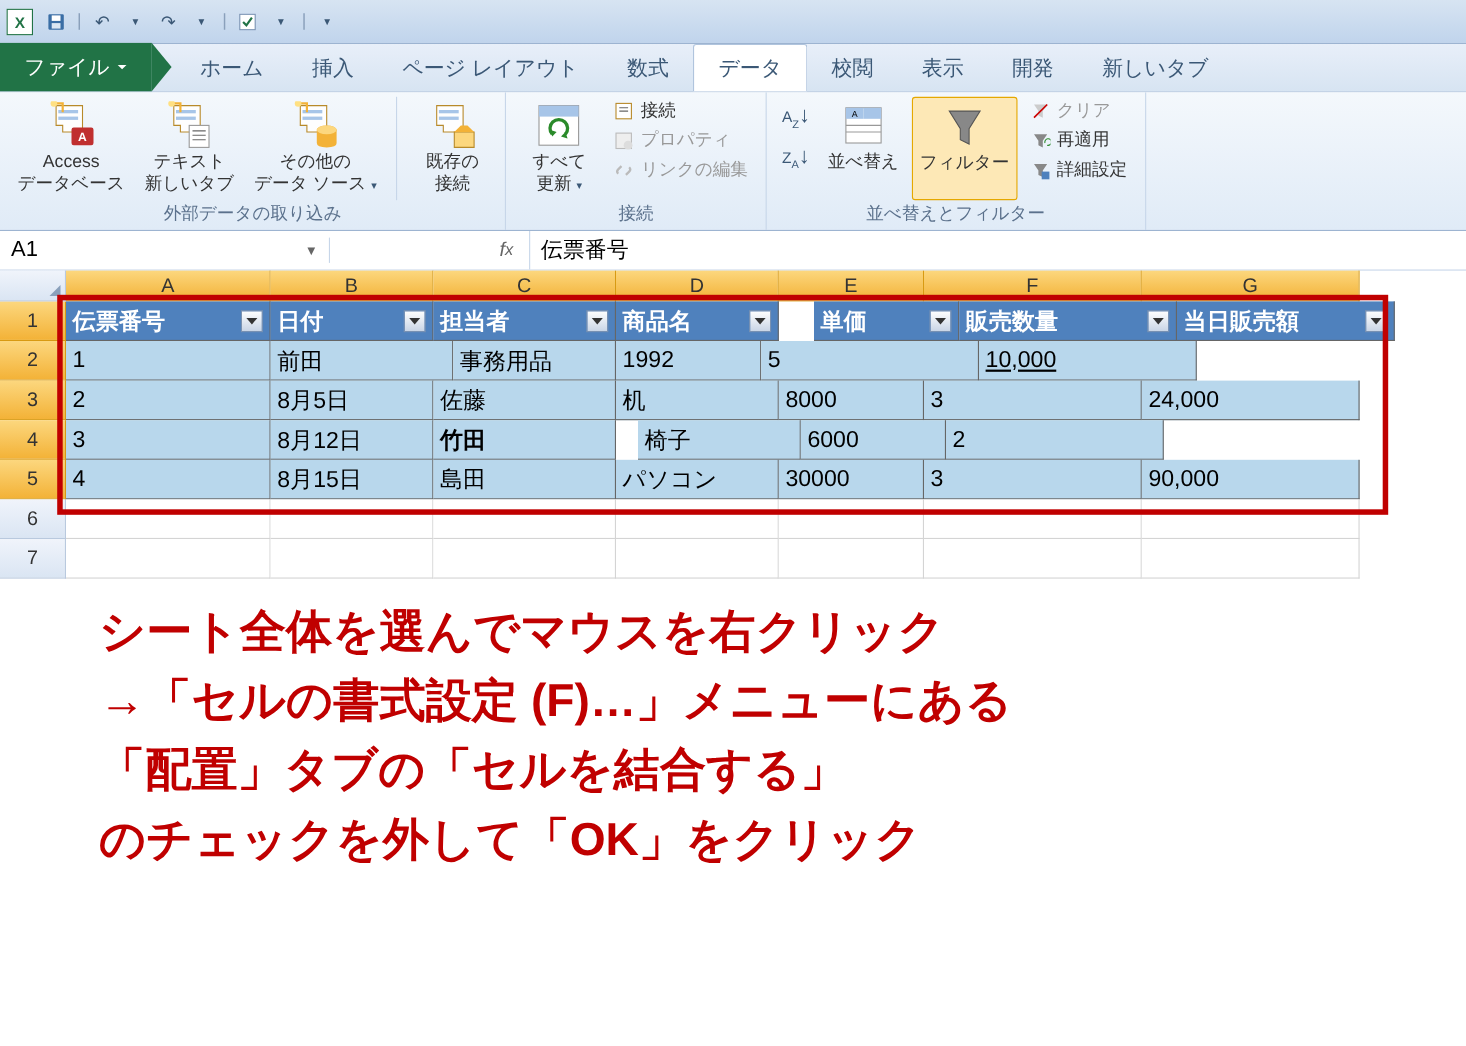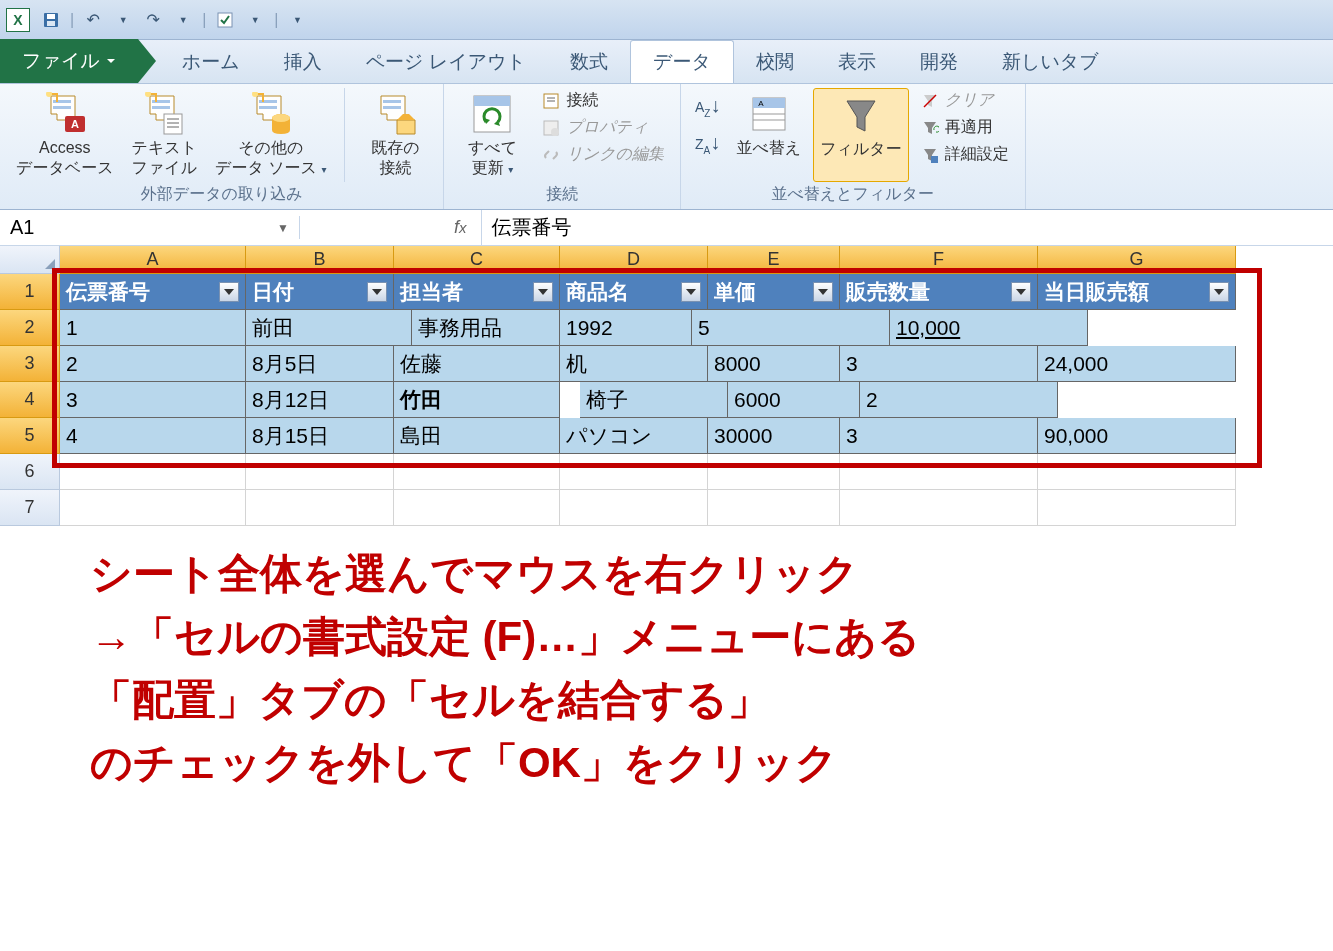--- a/index.html
+++ b/index.html
@@ -24,21 +24,21 @@
 .rgroup { border-right: 1px solid #c7d6e9; padding: 4px 10px 2px; display: flex; flex-direction: column; }
 .rgroup-items { display: flex; gap: 6px; flex: 1; }
 .rgroup-label { text-align: center; font-size: 16px; color: #5b718c; padding: 2px 0; }
 .ritem { display: flex; flex-direction: column; align-items: center; justify-content: flex-start; padding: 4px 6px; cursor: pointer; min-width: 76px; }
 .ritem .ico { width: 44px; height: 44px; margin-bottom: 2px; }
 .ritem .lbl { font-size: 16px; color: #333; text-align: center; line-height: 1.25; white-space: nowrap; }
 .ritem .dd { font-size: 10px; color: #3b5876; margin-top: 2px; }
 .ritem.active { background: #fde8b6; border: 1px solid #e5a800; border-radius: 3px; }
 .vlist { display: flex; flex-direction: column; gap: 2px; }
 .vlist .li { display: flex; align-items: center; gap: 6px; font-size: 16px; color: #333; padding: 2px 6px; cursor: pointer; }
-.vlist .li.disabled { color: #999; cursor: default; font-style: italic; }
+.vlist .li.disabled { color: #999; cursor: default; }
 .sortcol { display: flex; flex-direction: column; gap: 12px; padding: 6px 4px; }
 .sortbtn { font-size: 20px; color: #3b5876; cursor: pointer; }
 
 
 .formula-bar { display: flex; align-items: center; height: 36px; background: #fff; border-bottom: 1px solid #c7d6e9; }
 .name-box { width: 300px; border-right: 1px solid #c7d6e9; padding: 0 10px; font-size: 20px; display: flex; align-items: center; justify-content: space-between; }
 .name-box .dd-arrow { font-size: 12px; color: #666; }
 .fx-label { font-style: italic; color: #666; padding: 0 14px; border-right: 1px solid #c7d6e9; height: 100%; display: flex; align-items: center; font-size: 18px; }
 .formula-input { flex: 1; padding: 0 10px; font-size: 20px; }
 
@@ -132,21 +132,21 @@
             <rect x="10" y="8" width="18" height="3" fill="#a7c5e8"></rect>
             <rect x="10" y="14" width="18" height="3" fill="#a7c5e8"></rect>
             <rect x="22" y="22" width="18" height="20" fill="#fff" stroke="#999"></rect>
             <line x1="25" y1="27" x2="37" y2="27" stroke="#666"></line>
             <line x1="25" y1="31" x2="37" y2="31" stroke="#666"></line>
             <line x1="25" y1="35" x2="37" y2="35" stroke="#666"></line>
             <path d="M6 2 L14 2 L14 10" stroke="#f3b237" stroke-width="2" fill="none"></path>
             <circle cx="6" cy="2" r="3" fill="#ffe082"></circle>
           </svg>
         <div class="lbl" style="white-space:pre-line;">テキスト
-ファイル</div>
+新しいタブ</div>
       </div>
       <div class="ritem">
         <svg class="ico" viewBox="0 0 44 44">
             <path d="M8 4 L8 22 L14 22 L14 28 L32 28 L32 4 Z" fill="#fefefe" stroke="#b88a2a"></path>
             <rect x="10" y="8" width="18" height="3" fill="#a7c5e8"></rect>
             <rect x="10" y="14" width="18" height="3" fill="#a7c5e8"></rect>
             <ellipse cx="32" cy="26" rx="9" ry="4" fill="#f3b237"></ellipse>
             <path d="M23 26 L23 38 Q23 42 32 42 Q41 42 41 38 L41 26" fill="#f3b237"></path>
             <ellipse cx="32" cy="26" rx="9" ry="4" fill="#fcd77e"></ellipse>
             <path d="M6 2 L14 2 L14 10" stroke="#f3b237" stroke-width="2" fill="none"></path>
@@ -296,21 +296,21 @@
           <div class="filter-btn"></div>
         </div>
         <div class="cell header" style="width: 166px;">
           <span>担当者</span>
           <div class="filter-btn"></div>
         </div>
         <div class="cell header" style="width: 148px;">
           <span>商品名</span>
           <div class="filter-btn"></div>
         </div>
-        <div class="cell header" style="width: 132px;">
+        <div class="cell header" style="width: 132px; margin-left: 32px;">
           <span>単価</span>
           <div class="filter-btn"></div>
         </div>
         <div class="cell header" style="width: 198px;">
           <span>販売数量</span>
           <div class="filter-btn"></div>
         </div>
         <div class="cell header" style="width: 198px;">
           <span>当日販売額</span>
           <div class="filter-btn"></div>

